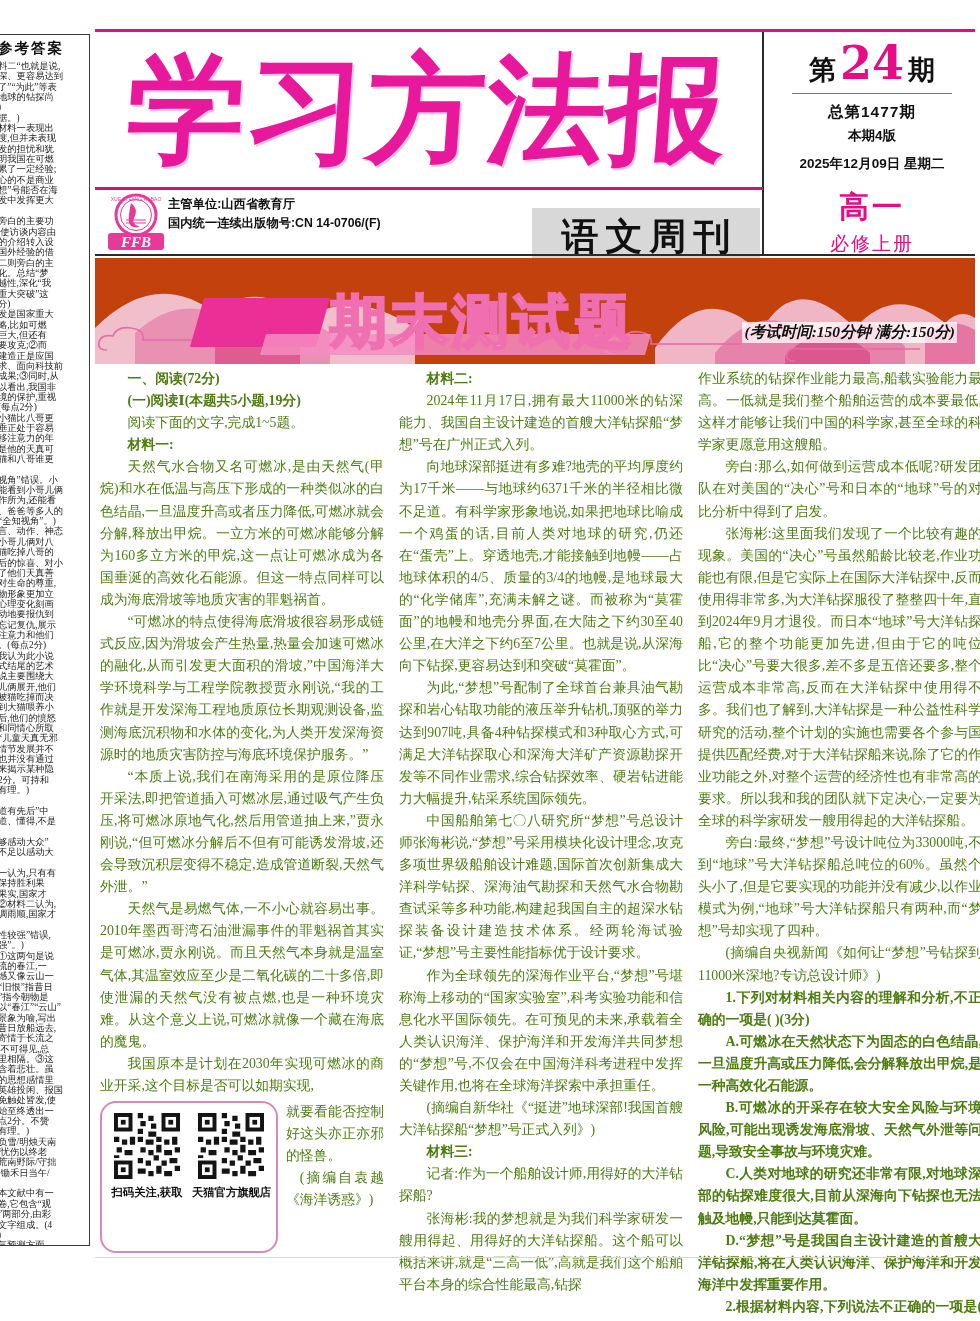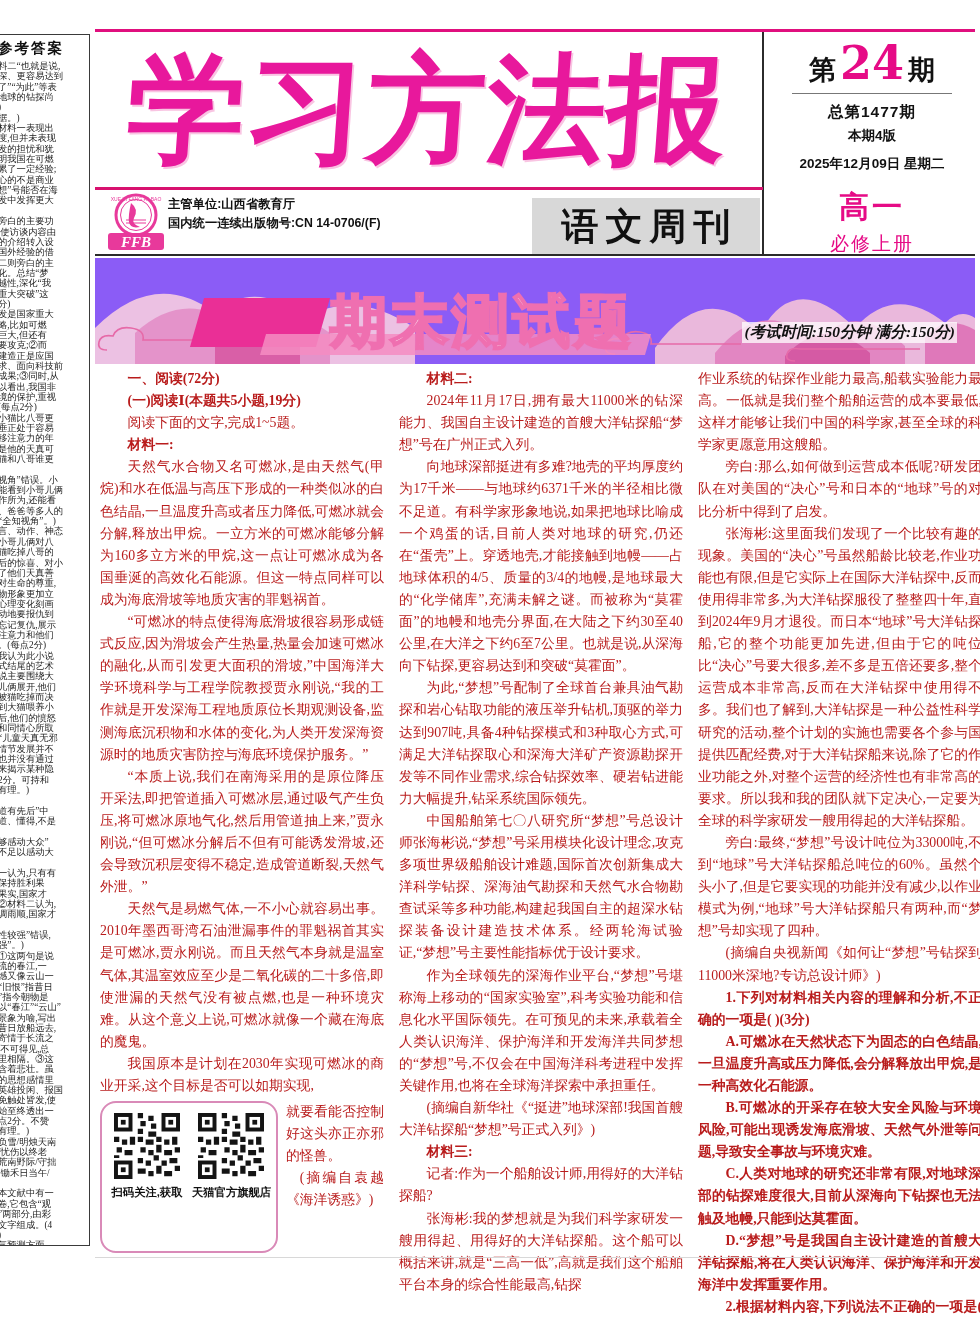--- a/index.html
+++ b/index.html
@@ -29,42 +29,42 @@
   .total-issue{font-size:15.5px;font-weight:bold;letter-spacing:1px;}
   .pages{font-size:13.5px;font-weight:bold;margin-top:4px;}
   .date{font-size:13.5px;font-weight:bold;margin-top:10px;white-space:nowrap;}
   .grade{font-size:30px;font-weight:bold;color:#e60b86;margin-top:14px;letter-spacing:3px;}
   .volume{font-size:19px;font-weight:normal;color:#e60b86;margin-top:3px;letter-spacing:2px;}
   .rule-pink-mid{left:95px;top:187px;width:668px;height:2.6px;background:#d8116f;}
   
   .logo{left:98px;top:193px;width:76px;height:59px;}
   .unit-lines{left:168px;top:195px;width:345px;font-family:"Liberation Sans",sans-serif;
     font-size:12.3px;font-weight:bold;line-height:1.58;white-space:nowrap;}
-  .weekly-box{left:532px;top:198px;width:228px;height:57px;background:#d8d8d8;
+  .weekly-box{left:532px;top:208px;width:228px;height:57px;background:#d8d8d8;
     display:flex;align-items:center;justify-content:center;font-family:"Liberation Sans",sans-serif;
     font-weight:900;font-size:37px;letter-spacing:7px;text-indent:7px;}
   .rule-dark{left:95px;top:254px;width:880px;height:2px;background:#2b2b2b;}
   
-  .banner{left:95px;top:258px;width:880px;height:106px;overflow:hidden;background:#8b5cf6;}
+  .banner{left:95px;top:258px;width:880px;height:106px;overflow:hidden;background:#c2410c;}
   .banner svg{position:absolute;left:0;top:0;}
   .banner-title{position:absolute;left:235px;top:26px;font-weight:900;font-size:57px;
     color:#fff;letter-spacing:4px;white-space:nowrap;font-family:"DejaVu Sans","Liberation Sans",sans-serif;
     -webkit-text-stroke:2.4px #ef6fb0;
     text-shadow:0 0 1px #ef6fb0,0 0 2px #ef6fb0;}
   .pgram1{position:absolute;left:102px;top:40px;width:126px;height:49px;background:#ea2f96;
     transform:skewX(-16deg);}
   .pgram2{position:absolute;left:168px;top:76px;width:385px;height:21px;background:#f48cc2;
     transform:skewX(-16deg);opacity:.85;}
   .exam-info{position:absolute;right:18px;top:64px;font-style:italic;font-size:15.5px;
     font-weight:bold;color:#111;background:rgba(255,255,255,.75);padding:0 2px;}
   
   .columns{left:100px;top:368px;width:872px;display:flex;gap:15px;}
   .col{width:284px;flex:0 0 284px;}
   .para{margin:0;font-size:13.8px;line-height:22.1px;text-align:justify;text-indent:2em;
-    color:#b91c1c;}
+    color:#4d7c0f;}
   .para.hd{font-weight:bold;}
   .para.cont{text-indent:0;}
   .para.q{font-weight:600;}
   
   .wrap-row{display:flex;gap:8px;margin-top:4px;}
   .qr-box{flex:0 0 178px;width:178px;height:152px;border:2px solid #d98ab8;border-radius:16px;
     display:flex;justify-content:space-evenly;align-items:flex-start;padding-top:10px;box-sizing:border-box;}
   .qr-cell{width:78px;text-align:center;}
   .qr-cell svg{width:66px;height:66px;display:block;margin:0 auto;}
   .qr-cap{font-family:"Liberation Sans",sans-serif;font-weight:bold;font-size:11.3px;

